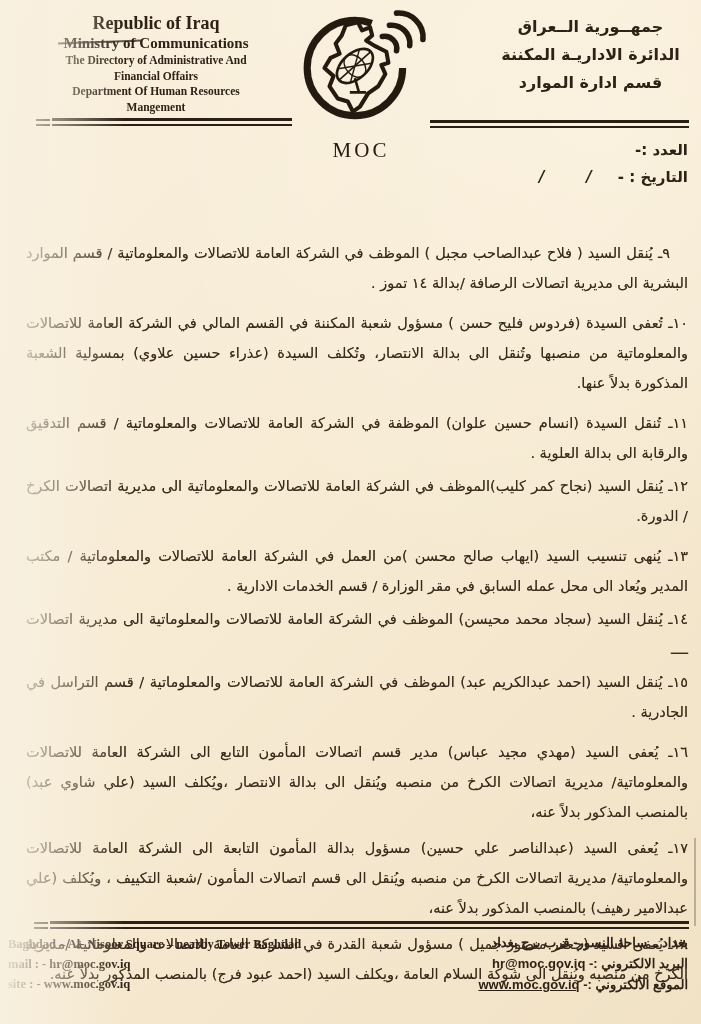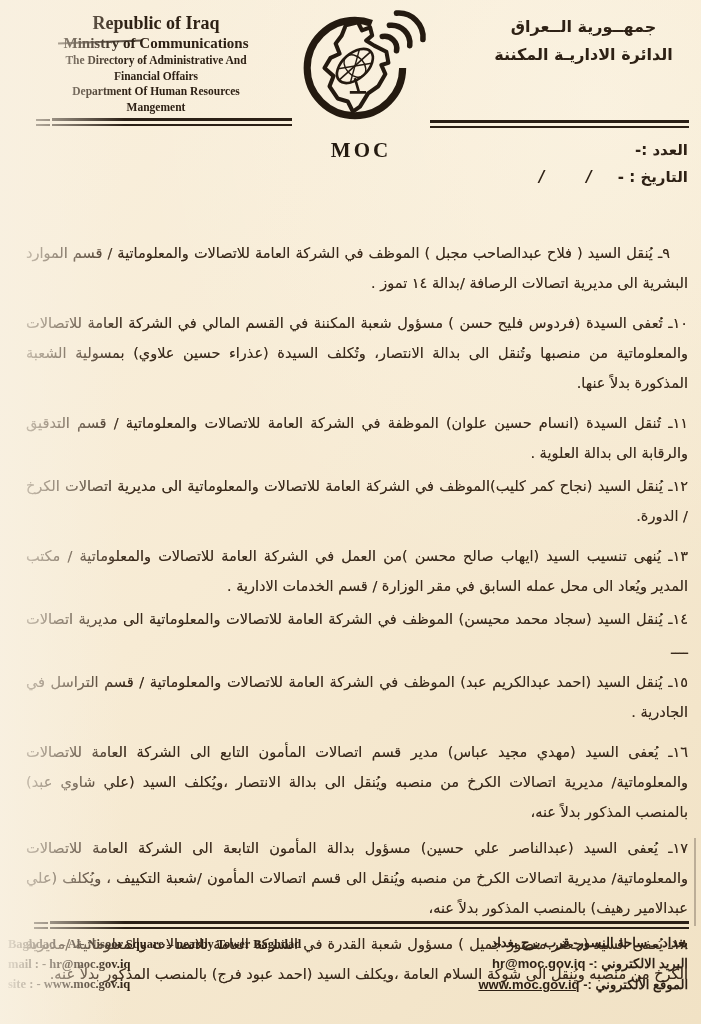--- a/index.html
+++ b/index.html
@@ -22,26 +22,26 @@
   .en-l3,.en-l4,.en-l5,.en-l6 { font-size:11.5px; line-height:15.5px; }
   .strike {
     position:absolute; left:36px; top:29px; width:84px; height:2px;
     background:#2e2115; transform:rotate(-2deg); opacity:.75;
   }
 
   .lh-logo { position:absolute; left:292px; top:3px; width:138px; text-align:center; }
   .lh-logo svg { display:block; margin:0 auto; }
   .logo-ink { stroke:#241a10; fill:none; }
   .logo-text {
-    margin-top:3px; font-family:"Liberation Serif", serif; font-weight:bold;
+    margin-top:3px; font-family:"Liberation Serif", serif; font-weight:normal;
     font-size:21px; letter-spacing:3px; color:#241a10;
   }
 
   .lh-ar {
-    position:absolute; right:10px; top:13px; direction:rtl; text-align:center;
+    position:absolute; right:3px; top:13px; direction:rtl; text-align:center;
     font-family:"DejaVu Sans", sans-serif; font-weight:bold;
     font-size:16px; line-height:28px; color:#2e2115; width:215px;
   }
 
   
   .rule { position:absolute; }
   .rule .bar1 { height:3px; background:#2b2016; }
   .rule .bar2 { height:2px; background:#2b2016; margin-top:3px; }
   #rule-left   { left:52px;  top:118px; width:240px; }
   #rule-right  { left:430px; top:120px; width:259px; }
@@ -135,20 +135,21 @@
       <path class="logo-ink" stroke-width="5.5" stroke-linecap="round" d="M86,33 a12,12 0 0 1 14,14"></path>
       <path class="logo-ink" stroke-width="5.5" stroke-linecap="round" d="M93,22 a18,18 0 0 1 20,20"></path>
       <path class="logo-ink" stroke-width="5.5" stroke-linecap="round" d="M100,10 a24,24 0 0 1 26,26"></path>
     </svg>
     <div class="logo-text">MOC</div>
   </div>
 
   <div class="lh-ar">
     <div>جمهــورية الــعراق</div>
     <div>الدائرة الاداريـة المكننة</div>
+    <div>قسم ادارة الموارد</div>
   </div>
 
   <div class="rule-prefix" id="prefix-left">
       <div class="bar1"></div>
       <div class="bar2"></div>
     </div>
   <div class="rule" id="rule-left">
       <div class="bar1"></div>
       <div class="bar2"></div>
     </div>

